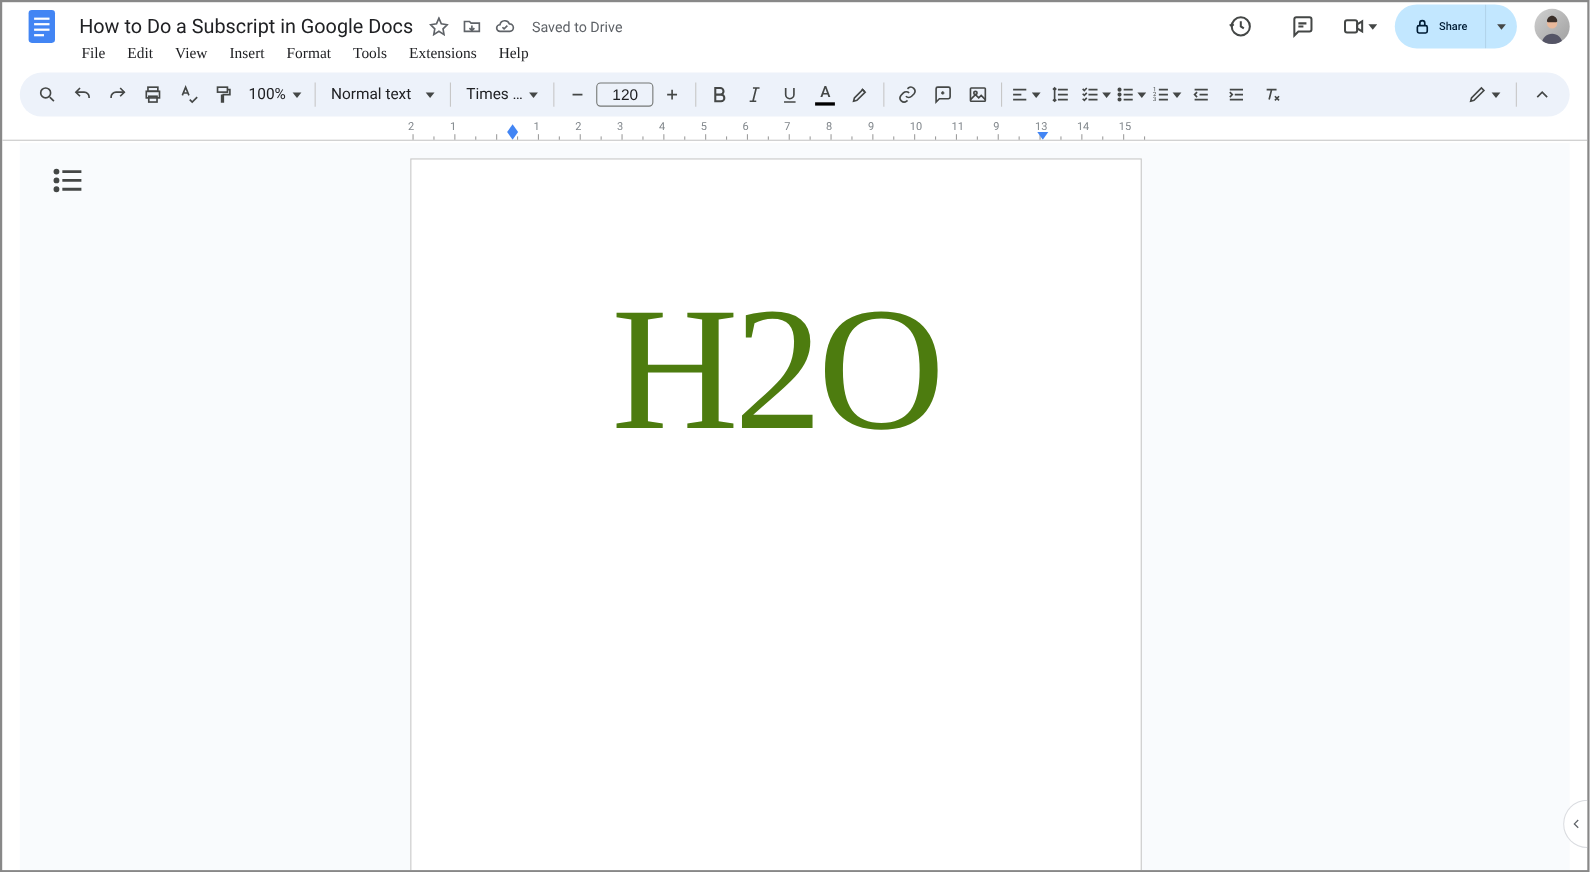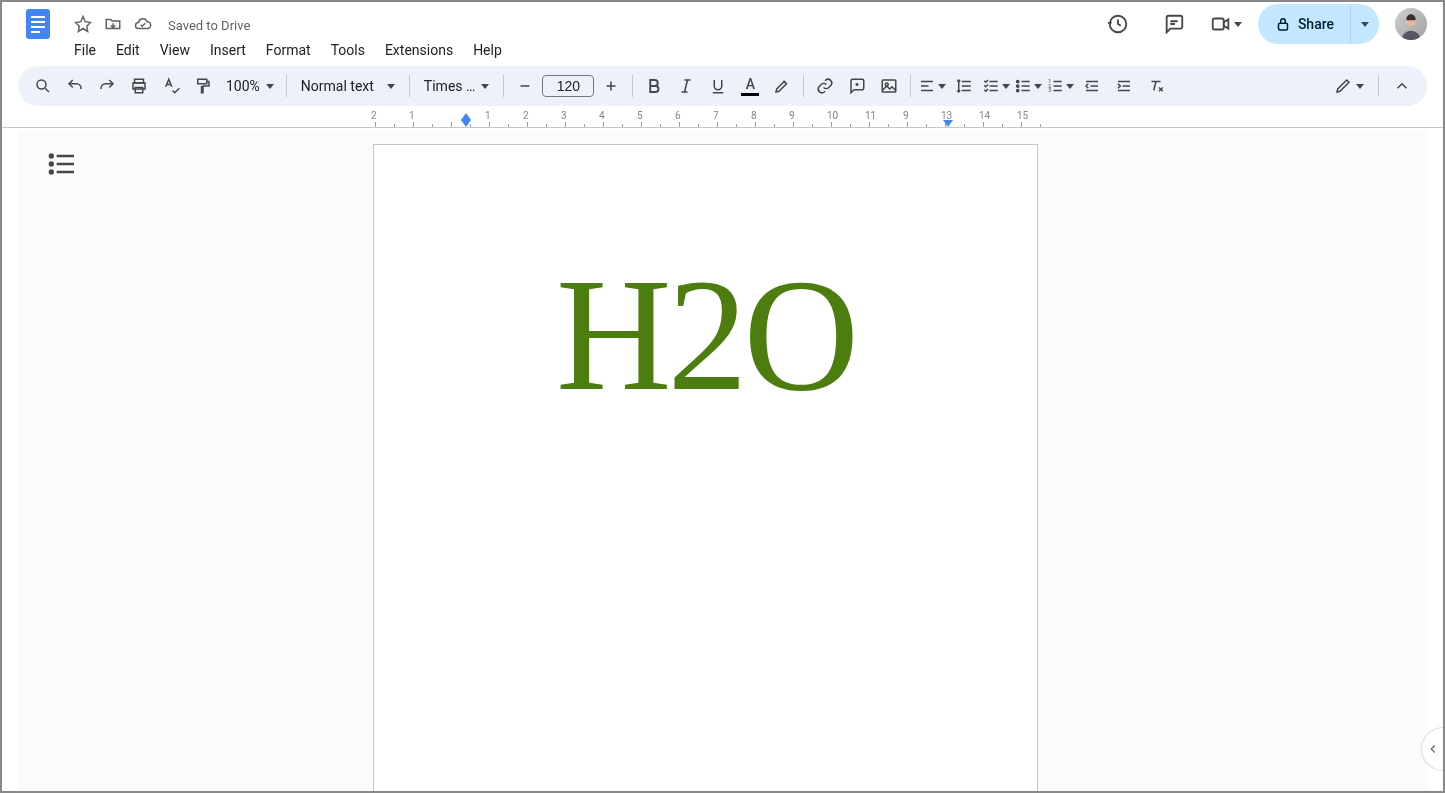--- a/index.html
+++ b/index.html
@@ -12,29 +12,29 @@
 .doc-title { font-size: 18px; color: #202124; padding: 2px 6px; border-radius: 4px; }
 .title-icons { display: flex; align-items: flex-end; gap: 12px; margin-left: 8px; }
 .title-icons .ico { width: 18px; height: 18px; color: #5f6368; display: flex; align-items: center; justify-content: center; }
 .saved-text { color: #5f6368; font-size: 13px; margin-left: 4px; }
 
 .titlebar-right { margin-left: auto; display: flex; align-items: center; gap: 16px; }
 .right-ico { width: 40px; height: 40px; display: flex; align-items: center; justify-content: center; color: #444746; border-radius: 50%; }
 .right-ico svg { width: 22px; height: 22px; }
 .video-wrap { display: flex; align-items: center; gap: 2px; color:#444746; }
 .share-btn { display: flex; align-items: center; background: #c2e7ff; border-radius: 40px; height: 40px; overflow: hidden; }
-.share-main { display: flex; align-items: center; gap: 6px; padding: 0 16px; color: #001d35; font-size: 14px; font-weight: 500; }
+.share-main { display: flex; align-items: center; gap: 6px; padding: 0 16px; color: #001d35; font-size: 10px; font-weight: 500; }
 .share-main svg { width: 18px; height: 18px; }
 .share-drop { padding: 0 10px; border-left: 1px solid rgba(0,0,0,0.08); height: 100%; display: flex; align-items: center; }
 .avatar { width: 32px; height: 32px; border-radius: 50%; background: linear-gradient(135deg,#d0d0d0,#a0a0a0); overflow:hidden; display:flex; align-items:flex-end; justify-content:center;}
 .avatar svg{width:28px;height:28px;}
 
 
 .menubar { display: flex; align-items: center; padding: 2px 8px 6px 64px; gap: 4px; height: 28px;}
-.menu-item { font-size: 14px; color: #202124; padding: 4px 8px; border-radius: 4px; cursor: pointer; }
+.menu-item { font-size: 14px; color: #202124; padding: 4px 8px; border-radius: 4px; cursor: pointer; font-family: Liberation Serif, serif; }
 
 
 .toolbar-wrap { padding: 0 16px; }
 .toolbar { background: #edf2fa; border-radius: 24px; height: 40px; display: flex; align-items: center; padding: 0 10px; gap: 2px; }
 .tb-btn { width: 30px; height: 30px; display: flex; align-items: center; justify-content: center; color: #444746; border-radius: 4px; cursor: pointer; flex-shrink:0;}
 .tb-btn svg { width: 18px; height: 18px; }
 .tb-sep { width: 1px; height: 22px; background: #c7c7c7; margin: 0 4px; flex-shrink:0;}
 .tb-zoom { display: flex; align-items: center; gap: 4px; padding: 0 6px; font-size: 14px; color: #202124; }
 .tb-style-select { display:flex; align-items:center; gap:0; font-size:14px; color:#202124; padding:0 8px; min-width:110px; justify-content:space-between;}
 .tb-font-select { display:flex; align-items:center; gap:6px; font-size:14px; color:#202124; padding:0 8px; min-width:80px; justify-content:space-between;}
@@ -75,20 +75,21 @@
 <div class="titlebar">
   <div class="docs-logo">
     <svg viewBox="0 0 36 36">
         <rect x="6" y="3" width="24" height="30" rx="3" fill="#4285f4"></rect>
         <rect x="11" y="10" width="14" height="2" fill="#fff"></rect>
         <rect x="11" y="15" width="14" height="2" fill="#fff"></rect>
         <rect x="11" y="20" width="14" height="2" fill="#fff"></rect>
         <rect x="11" y="25" width="9" height="2" fill="#fff"></rect>
       </svg>
   </div>
+  <div class="doc-title">How to Do a Subscript in Google Docs</div>
   <div class="title-icons">
     <span class="ico">
         <svg viewBox="0 0 24 24" fill="none" stroke="#5f6368" stroke-width="2">
           <path d="M12 2l2.9 6.9L22 10l-5 4.9 1.2 7.1L12 18l-6.2 4 1.2-7.1L2 10l7.1-1.1z"></path>
         </svg>
       </span>
     <span class="ico">
         <svg viewBox="0 0 24 24" fill="none" stroke="#5f6368" stroke-width="2">
           <path d="M3 6h6l2 2h10v10H3z"></path>
           <path d="M12 11v6M9 14l3 3 3-3"></path>

